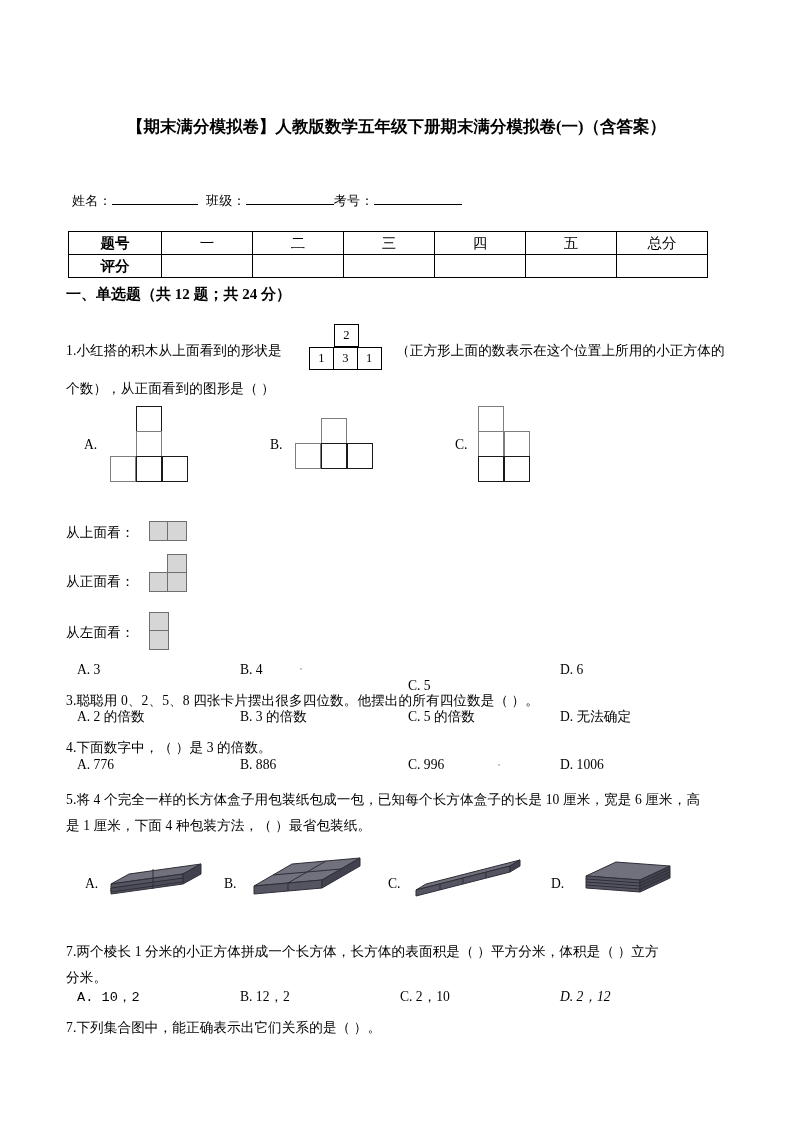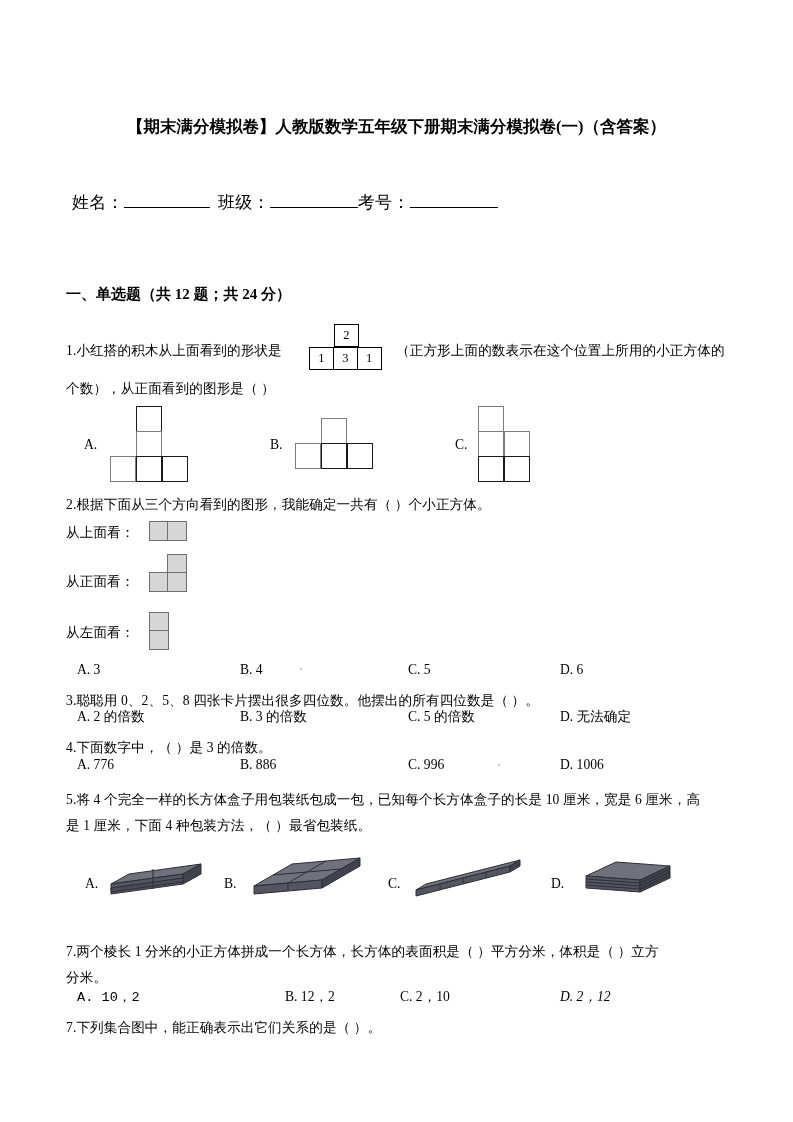--- a/index.html
+++ b/index.html
@@ -33,21 +33,21 @@
     font-weight: bold;
     letter-spacing: 0px;
     line-height: 1.3;
     white-space: nowrap;
   }
 
   
   .info-line {
     position: absolute;
     left: 72px; top: 191px;
-    font-size: 17px;
+    font-size: 13px;
     letter-spacing: 0.3px;
     white-space: nowrap;
   }
   .info-line .lbl { }
   .blank-u {
     display: inline-block;
     border-bottom: 1.4px solid #000;
     height: 13px;
     vertical-align: baseline;
   }
@@ -156,20 +156,42 @@
 <body>
 
 <div class="page">
 
   <div class="doc-title">【期末满分模拟卷】人教版数学五年级下册期末满分模拟卷(一)（含答案）</div>
 
   <div class="info-line">
     <span class="lbl">姓名：</span><span class="blank-u u1"></span><span class="lbl">班级：</span><span class="blank-u u2"></span><span class="lbl">考号：</span><span class="blank-u u3"></span>
   </div>
 
+  <table class="score-table">
+    <tbody>
+        <tr>
+      <td class="head-cell">题号</td>
+      <td class="num-cell">一</td>
+      <td class="num-cell">二</td>
+      <td class="num-cell">三</td>
+      <td class="num-cell">四</td>
+      <td class="num-cell">五</td>
+      <td class="num-cell">总分</td>
+    </tr>
+    <tr>
+      <td class="head-cell">评分</td>
+      <td class="num-cell"></td>
+      <td class="num-cell"></td>
+      <td class="num-cell"></td>
+      <td class="num-cell"></td>
+      <td class="num-cell"></td>
+      <td class="num-cell"></td>
+    </tr>
+  </tbody>
+    </table>
 
   <div class="section-head">一、单选题（共 12 题；共 24 分）</div>
 
   <div class="q-text" style="left:66px; top:336px;">1.小红搭的积木从上面看到的形状是</div>
 
   <div class="topgrid">
     <div class="cellrow r1">
       <div class="spacer"></div>
       <div class="cell">2</div>
       <div class="spacer"></div>
@@ -203,21 +225,20 @@
 
   <div class="label-letter" style="left:455px; top:437px;">C.</div>
   <div class="shape-box" style="left:478px; top:406px; width:80px; height:80px;">
     <div class="sq soft" style="left:0px; top:0px;"></div>
     <div class="sq soft" style="left:0px; top:25px;"></div>
     <div class="sq soft" style="left:26px; top:25px;"></div>
     <div class="sq" style="left:0px; top:50px;"></div>
     <div class="sq" style="left:26px; top:50px;"></div>
   </div>
 
-  <div class="q-text" style="left:66px; top:490px;">2.根据下面从三个方向看到的图形，我能确定一共有（    ）个小正方体。</div>
 
   <div class="q-text" style="left:66px; top:518px;">从上面看：</div>
   <div class="shape-box" style="left:149px; top:521px; width:60px; height:26px;">
     <div class="gsq" style="left:0px; top:0px;"></div>
     <div class="gsq" style="left:18px; top:0px;"></div>
   </div>
 
   <div class="q-text" style="left:66px; top:567px;">从正面看：</div>
   <div class="shape-box" style="left:149px; top:554px; width:60px; height:46px;">
     <div class="gsq" style="left:18px; top:0px;"></div>
@@ -226,21 +247,21 @@
   </div>
 
   <div class="q-text" style="left:66px; top:618px;">从左面看：</div>
   <div class="shape-box" style="left:149px; top:612px; width:30px; height:46px;">
     <div class="gsq" style="left:0px; top:0px;"></div>
     <div class="gsq" style="left:0px; top:18px;"></div>
   </div>
 
   <div class="opt-row" style="left:77px; top:662px;">A. 3</div>
   <div class="opt-row" style="left:240px; top:662px;">B. 4</div>
-  <div class="opt-row" style="left:408px; top:662px;">C. 5</div>
+  <div class="opt-row" style="left:408px; top:678px;">C. 5</div>
   <div class="opt-row" style="left:560px; top:662px;">D. 6</div>
   <div class="dot" style="left:300px; top:668px;"></div>
 
   <div class="q-text" style="left:66px; top:686px;">3.聪聪用 0、2、5、8 四张卡片摆出很多四位数。他摆出的所有四位数是（    ）。</div>
   <div class="opt-row" style="left:77px; top:708px;">A. 2 的倍数</div>
   <div class="opt-row" style="left:240px; top:708px;">B. 3 的倍数</div>
   <div class="opt-row" style="left:408px; top:708px;">C. 5 的倍数</div>
   <div class="opt-row" style="left:560px; top:708px;">D. 无法确定</div>
 
   <div class="q-text" style="left:66px; top:733px;">4.下面数字中，（    ）是 3 的倍数。</div>
@@ -309,19 +330,19 @@
         <line x1="60" y1="25" x2="90" y2="11" stroke="#2e2e38"></line>
         <line x1="60" y1="28" x2="90" y2="14" stroke="#2e2e38"></line>
         <line x1="60" y1="31" x2="90" y2="17" stroke="#2e2e38"></line>
       </g>
     </svg>
   </div>
 
   <div class="q-text" style="left:66px; top:937px;">7.两个棱长 1 分米的小正方体拼成一个长方体，长方体的表面积是（    ）平方分米，体积是（    ）立方</div>
   <div class="q-text" style="left:66px; top:963px;text-align:center;">分米。</div>
   <div class="opt-row" style="left:77px; top:988px;font-family:Liberation Mono, monospace;">A. 10，2</div>
-  <div class="opt-row" style="left:240px; top:988px;margin-left:45px;">B. 12，2</div>
+  <div class="opt-row" style="left:240px; top:988px;">B. 12，2</div>
   <div class="opt-row" style="left:400px; top:988px;">C.   2，10</div>
   <div class="opt-row" style="left:560px; top:988px;font-style:italic;">D. 2，12</div>
 
   <div class="q-text" style="left:66px; top:1013px;">7.下列集合图中，能正确表示出它们关系的是（    ）。</div>
 
 </div>
 
 </body></html>

